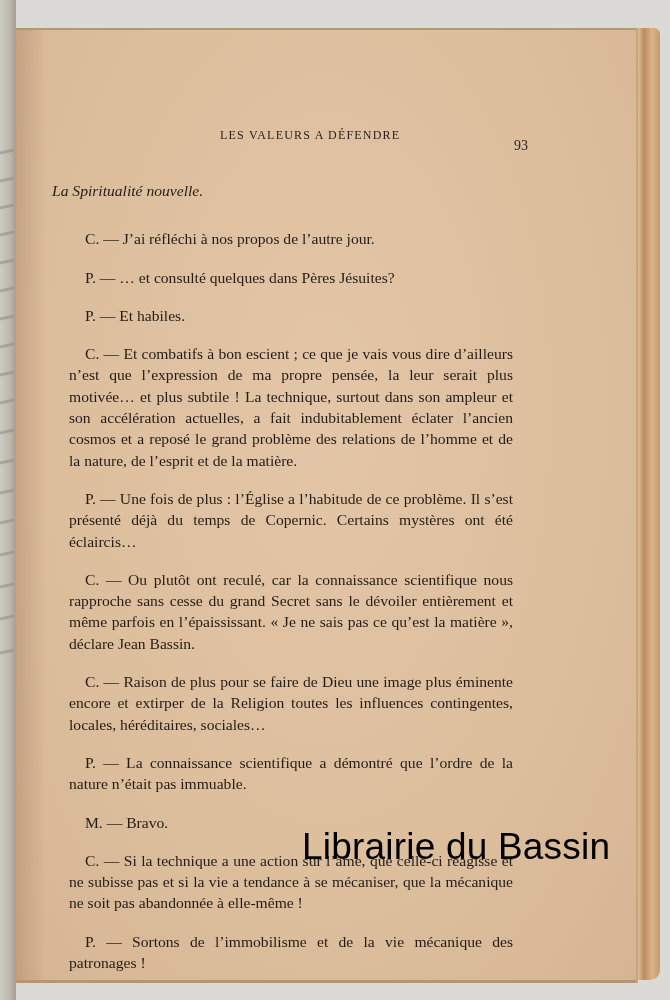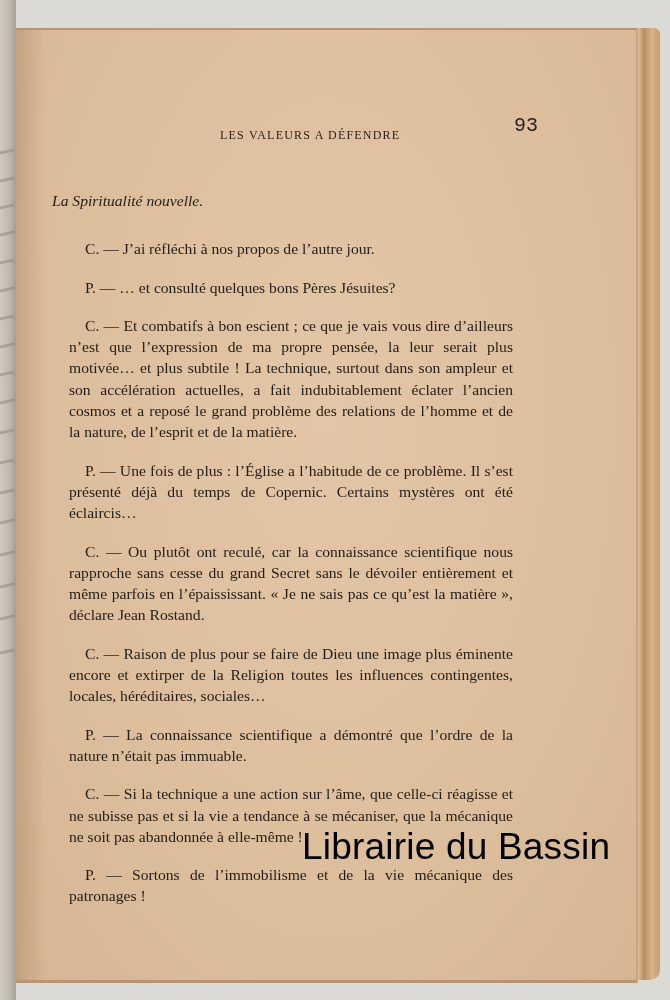--- a/index.html
+++ b/index.html
@@ -30,23 +30,23 @@
   }
   .page::before {
     content: ""; position: absolute; left: 0; top: 0; width: 30px; height: 100%;
     background: linear-gradient(90deg, rgba(160,120,85,.35), rgba(160,120,85,0));
   }
   .running-head {
     position: absolute; top: 100px; left: 0; width: 670px;
     font-size: 13px; letter-spacing: 1.2px; color: #2a221c;
   }
   .running-title { position: absolute; left: 188px; top: 28px; font-variant: small-caps; text-transform: uppercase; font-size: 12px; margin-left: 32px; }
-  .page-number { position: absolute; left: 514px; top: 14px; font-size: 20px; letter-spacing: 0; font-family: Liberation Mono, monospace; }
+  .page-number { position: absolute; left: 514px; top: 38px; font-size: 14px; letter-spacing: 0; }
   .text {
-    position: absolute; left: 52px; top: 190px; width: 478px;
+    position: absolute; left: 52px; top: 180px; width: 478px;
     color: #231c17; font-size: 15.6px; line-height: 21.3px;
   }
   .section-title { font-style: italic; margin-bottom: 27px; }
   .para { text-align: justify; text-indent: 16px; margin: 17px; }
   .watermark {
     position: absolute; left: 302px; top: 826px;
     font-family: "Liberation Sans", "DejaVu Sans", sans-serif;
     font-size: 37px; color: #000000; letter-spacing: 0.2px;
   }
 </style>
@@ -78,23 +78,25 @@
 <div class="page"></div>
 
 <div class="running-head">
   <span class="running-title">Les valeurs a défendre</span>
   <span class="page-number">93</span>
 </div>
 
 <div class="text">
   <div class="section-title">La Spiritualité nouvelle.</div>
   <p class="para"><span>C.</span> <span>— J’ai réfléchi à nos propos de l’autre jour.</span></p>
-  <p class="para"><span>P.</span> <span>— … et consulté quelques bons Pères Jésuites?</span></p>
+  <p class="para"><span>P.</span> <span>— … et consulté quelques dans Pères Jésuites?</span></p>
+  <p class="para"><span>P.</span> <span>— Et habiles.</span></p>
   <p class="para"><span>C.</span> <span>— Et combatifs à bon escient ; ce que je vais vous dire d’ailleurs n’est que l’expression de ma propre pensée, la leur serait plus motivée… et plus subtile ! La technique, surtout dans son ampleur et son accélération actuelles, a fait indubitablement éclater l’ancien cosmos et a reposé le grand problème des relations de l’homme et de la nature, de l’esprit et de la matière.</span></p>
   <p class="para"><span>P.</span> <span>— Une fois de plus : l’Église a l’habitude de ce problème. Il s’est présenté déjà du temps de Copernic. Certains mystères ont été éclaircis…</span></p>
-  <p class="para"><span>C.</span> <span>— Ou plutôt ont reculé, car la connaissance scientifique nous rapproche sans cesse du grand Secret sans le dévoiler entièrement et même parfois en l’épaississant. « Je ne sais pas ce qu’est la matière », déclare Jean Rostand.</span></p>
+  <p class="para"><span>C.</span> <span>— Ou plutôt ont reculé, car la connaissance scientifique nous rapproche sans cesse du grand Secret sans le dévoiler entièrement et même parfois en l’épaississant. « Je ne sais pas ce qu’est la matière », déclare Jean Bassin.</span></p>
   <p class="para"><span>C.</span> <span>— Raison de plus pour se faire de Dieu une image plus éminente encore et extirper de la Religion toutes les influences contingentes, locales, héréditaires, sociales…</span></p>
   <p class="para"><span>P.</span> <span>— La connaissance scientifique a démontré que l’ordre de la nature n’était pas immuable.</span></p>
+  <p class="para"><span>M.</span> <span>— Bravo.</span></p>
   <p class="para"><span>C.</span> <span>— Si la technique a une action sur l’âme, que celle-ci réagisse et ne subisse pas et si la vie a tendance à se mécaniser, que la mécanique ne soit pas abandonnée à elle-même !</span></p>
   <p class="para"><span>P.</span> <span>— Sortons de l’immobilisme et de la vie mécanique des patronages !</span></p>
 </div>
 
 <div class="watermark">Librairie du Bassin</div>
 
 </body></html>

